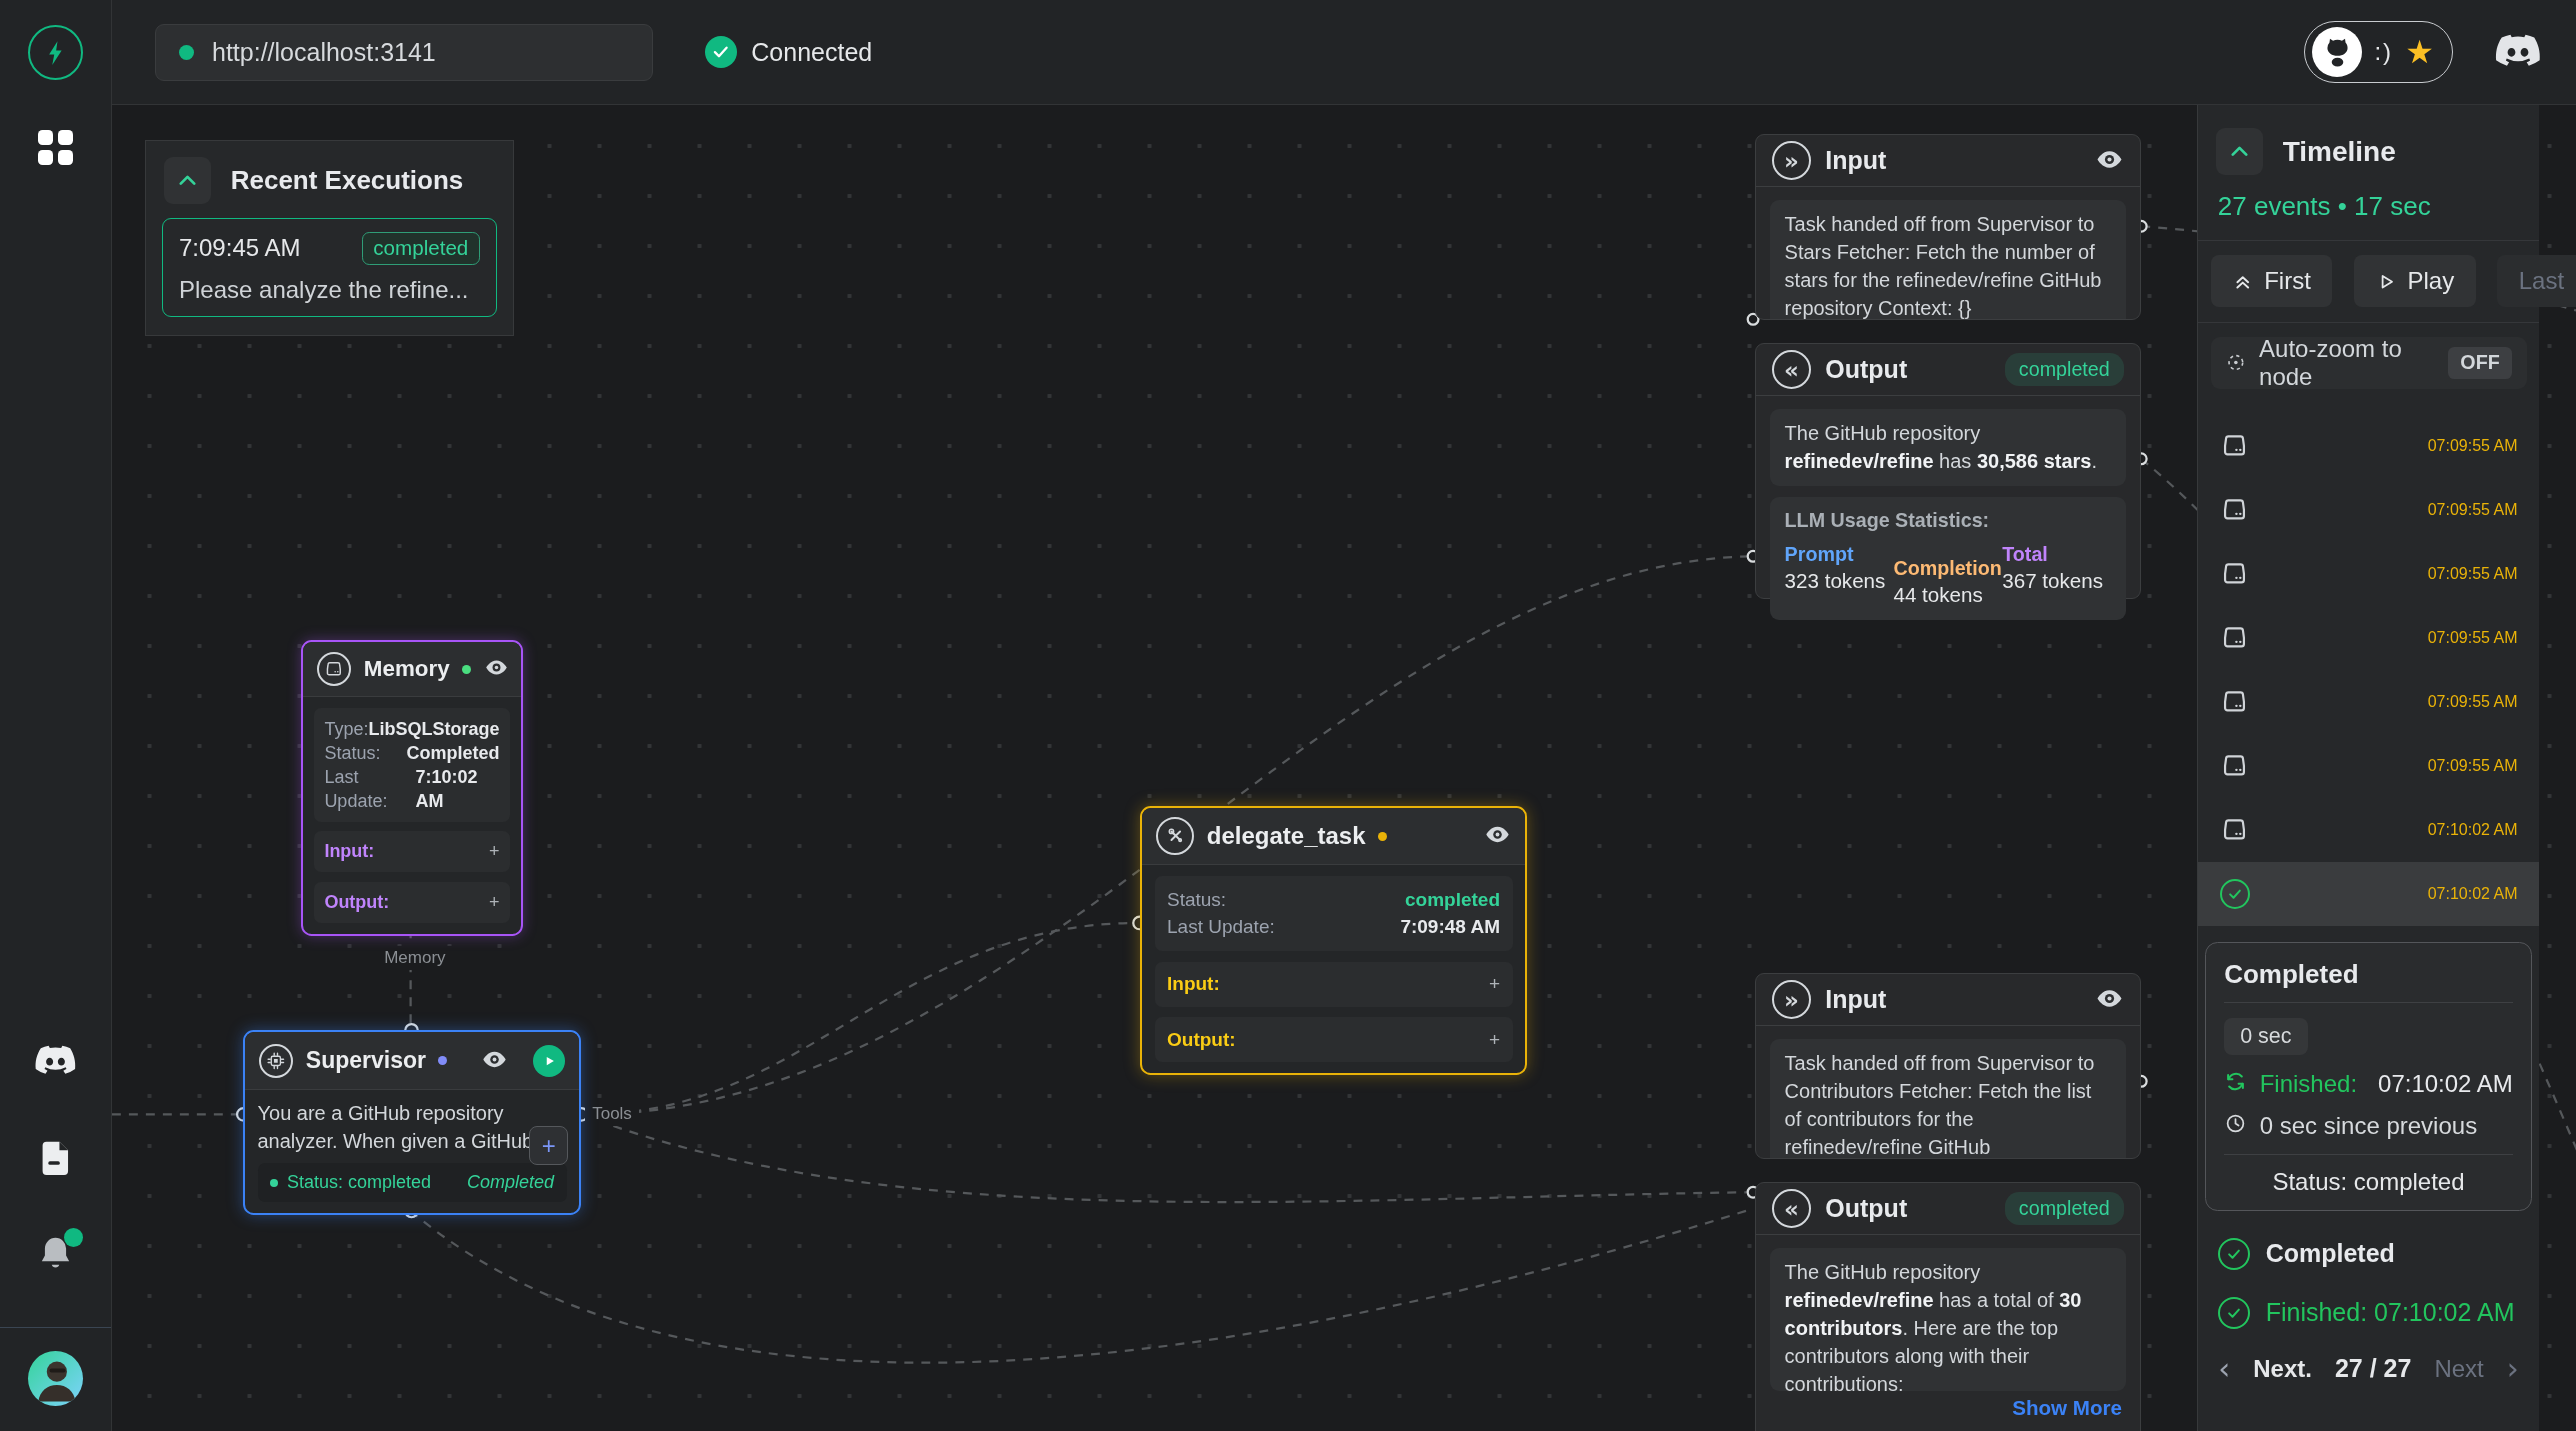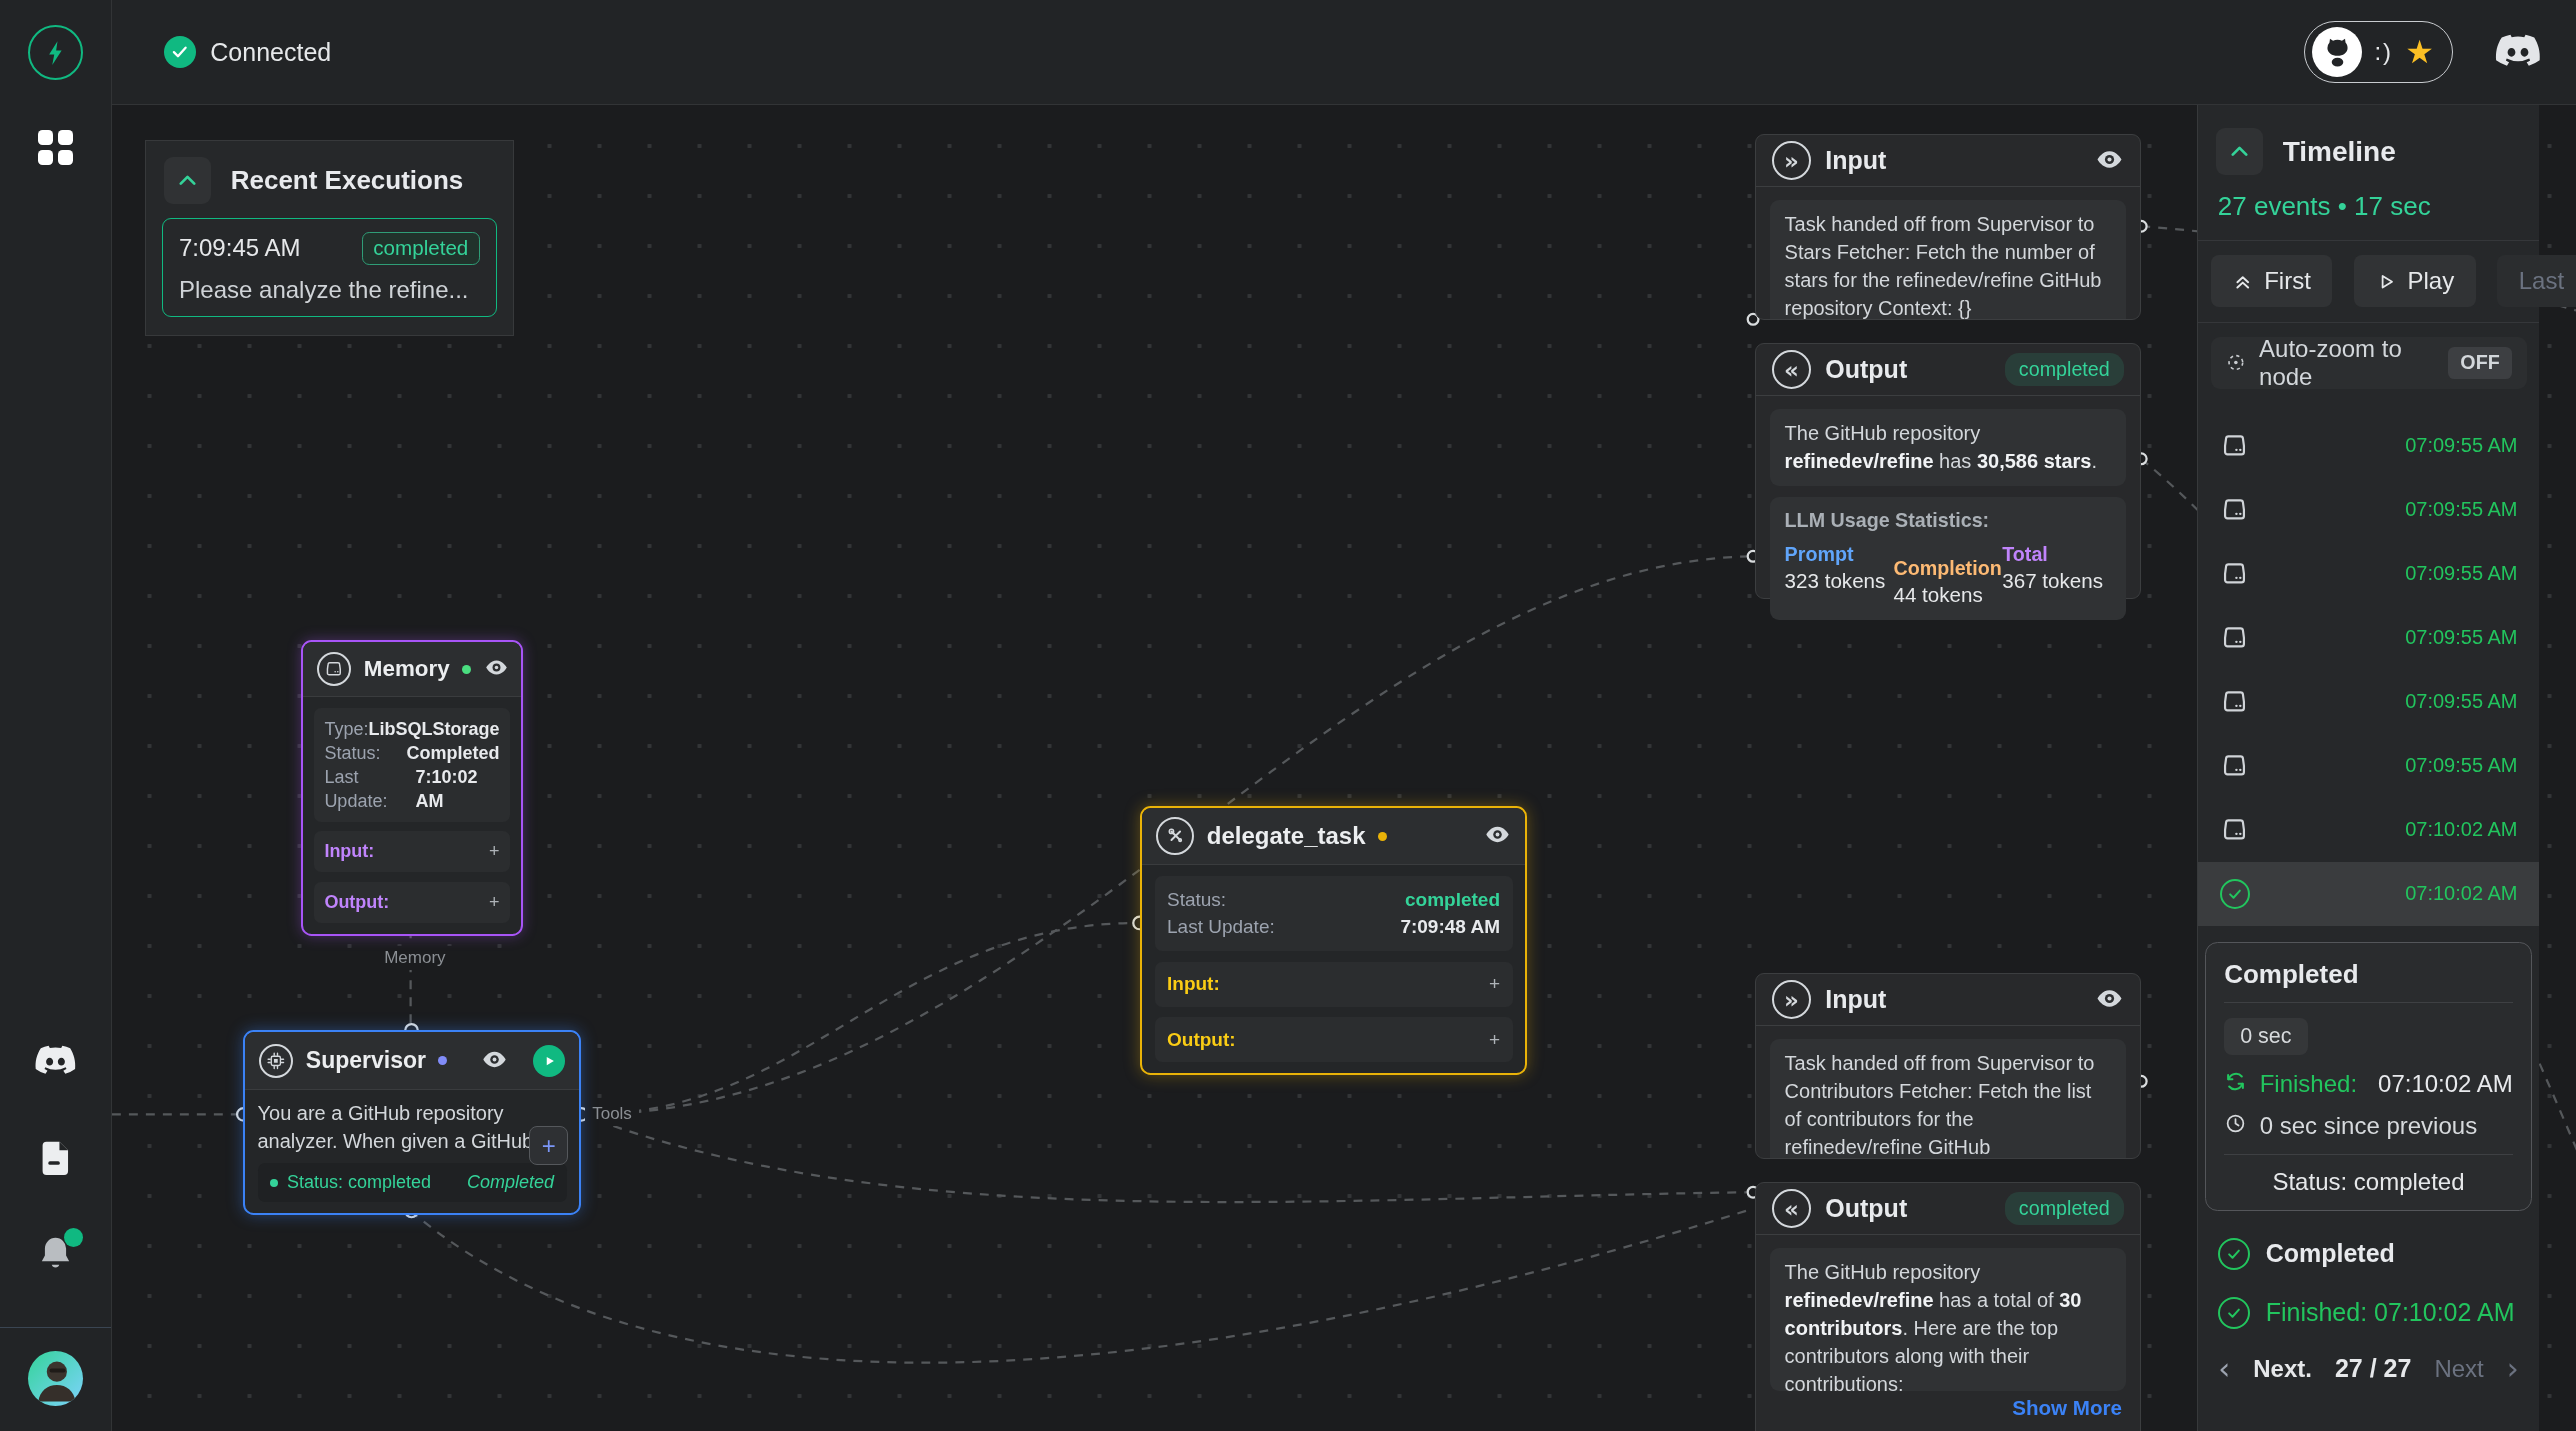--- a/index.html
+++ b/index.html
@@ -146,21 +146,21 @@
     font-size:24px; display:flex; align-items:center; gap:10.7px; padding:0 21.5px; cursor:pointer; }
   .tl-btn.disabled { background:#2b2d2f; color:#6b7280; }
   .autozoom { margin:14.3px 12.5px; height:52px; background:#2c2e30; border-radius:9px;
     display:flex; align-items:center; gap:12.5px; padding:0 14.3px; cursor:pointer; }
   .autozoom span.lbl { font-size:24px; color:#d3d7db; }
   .off-pill { margin-left:auto; background:#3d3f42; border-radius:6.3px; padding:4.5px 12.5px;
     font-size:19.7px; font-weight:bold; color:#d3d7db; }
   .t-rows { margin-top:10.7px; }
   .t-row { height:64px; display:flex; align-items:center; padding:0 21.5px; cursor:pointer; }
   .t-row.selected { background:#3a3c3e; }
-  .t-row .t-time { margin-left:auto; font-size:20px; color:#22c55e; }
+  .t-row .t-time { margin-left:auto; font-size:16px; color:#eab308; }
   .detail-card { margin:16px 7.2px 0; border:1.8px solid #54565a; border-radius:12.5px; background:#2a2c2e; padding:16px 18px 0; }
   .d-title { font-size:26px; font-weight:bold; color:#e8eaed; padding-bottom:12.5px; border-bottom:0.9px solid #3e4043; }
   .d-badge { display:inline-block; margin-top:14.3px; background:#353739; border-radius:8px;
     padding:6.3px 16px; font-size:21.5px; color:#d7dadd; }
   .d-row { display:flex; align-items:flex-start; gap:12.5px; margin-top:14.3px; font-size:24px; color:#d7dadd; }
   .d-row .green { color:#22c55e; }
   .d-row .right { margin-left:auto; color:#e8eaed; }
   .d-status { border-top:0.9px solid #3e4043; margin-top:14.3px; padding:12.5px 0 14.3px; text-align:center;
     font-size:24px; color:#e6e8ea; }
   .f-row { display:flex; align-items:center; gap:16px; padding:0 19.7px; margin-top:27px; }
@@ -307,20 +307,24 @@
     </button>
     <div class="avatar-sec">
       <div class="avatar"><svg width="55" height="55" viewBox="0 0 24 24">
             <use href="#i-person"></use>
           </svg></div>
     </div>
   </div>
 </aside>
 
 <header class="topbar">
+  <div class="url-pill">
+    <span class="dot-green"></span>
+    <span class="url-text">http://localhost:3141</span>
+  </div>
   <div class="connected">
     <span class="conn-badge">
         <svg width="21.5" height="21.5" color="#fff" viewBox="0 0 24 24">
           <use href="#i-check"></use>
         </svg>
       </span>
     <span>Connected</span>
   </div>
   <div class="topbar-right">
     <div class="gh-pill">

